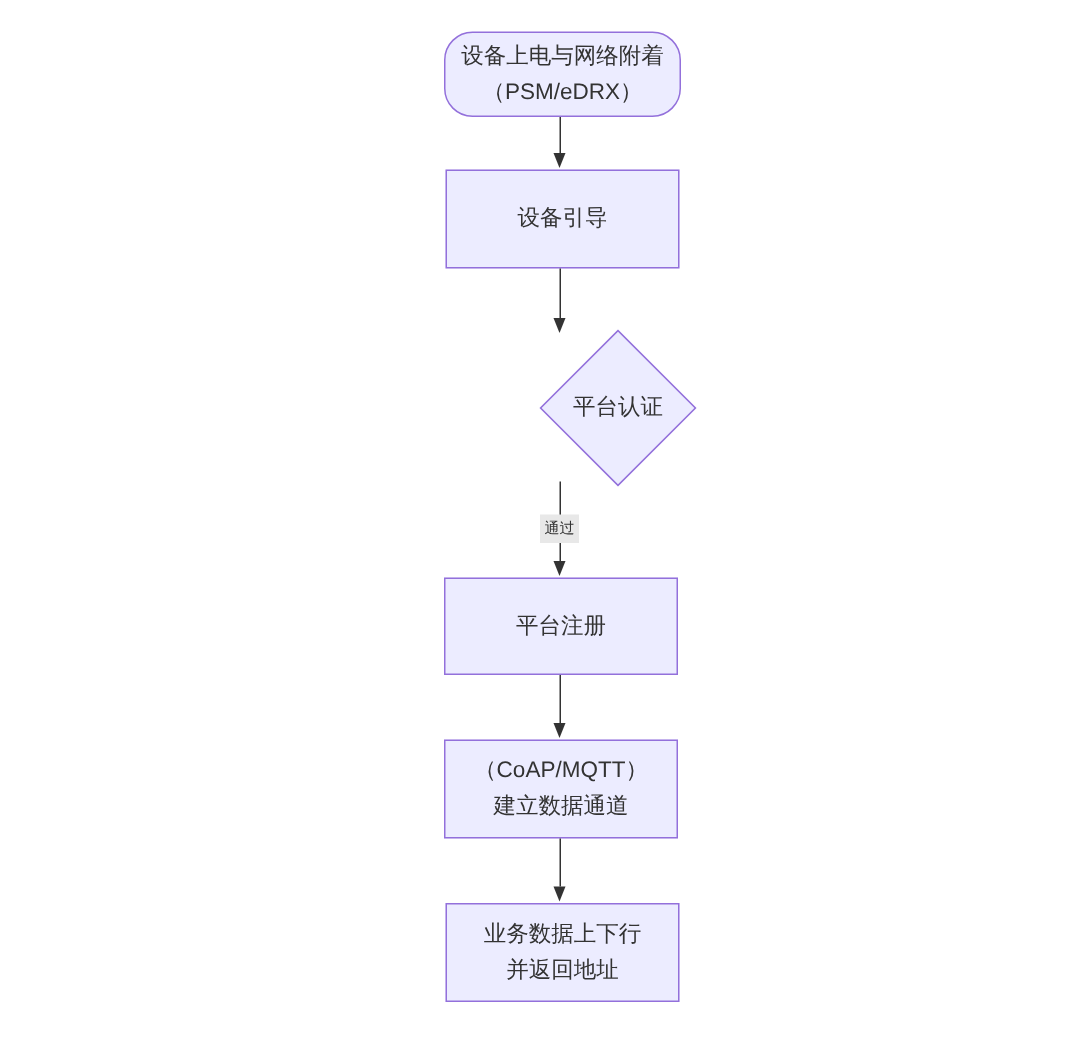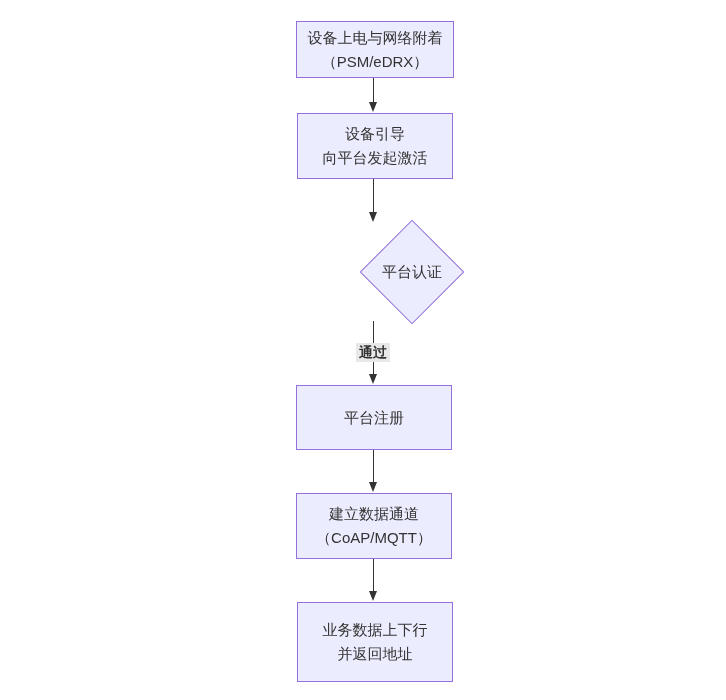--- a/index.html
+++ b/index.html
@@ -76,46 +76,44 @@
     height: 0;
     border-left: 4px solid transparent;
     border-right: 4px solid transparent;
     border-top: 10px solid var(--edge);
   }
   .edge-label {
     position: absolute;
     transform: translateX(-50%);
     background: var(--edge-label-bg);
     color: var(--text);
-    font-size: 14px;
+    font-size: 10px;
     line-height: 19px;
     padding: 0 3px;
     white-space: nowrap;
     z-index: 2;
-    font-weight: bold;
   }
 </style>
 </head>
 <body>
 
 <div id="diagram">
 
-  <div class="node rect" style="left:296px; top:21px; width:158px; height:57px;">
+  <div class="node rect" style="left:296px; top:21px; width:158px; height:57px;border-radius:19px;">
     <span class="nline">设备上电与网络附着</span>
     <span class="nline">（PSM/eDRX）</span>
   </div>
 
   <div class="arrow" style="left:373px; top:78px; height:34px;">
     <div class="shaft"></div>
     <div class="head"></div>
   </div>
 
   <div class="node rect" style="left:297px; top:113px; width:156px; height:66px;">
     <span class="nline">设备引导</span>
-    <span class="nline">向平台发起激活</span>
   </div>
 
   <div class="arrow" style="left:373px; top:179px; height:43px;">
     <div class="shaft"></div>
     <div class="head"></div>
   </div>
 
   <div class="diamond" style="left:336px; top:235px; width:74px; height:74px;">
     <div class="diamond-shape"></div>
     <span class="nline diamond-label">平台认证</span>
@@ -130,27 +128,27 @@
   <div class="node rect" style="left:296px; top:385px; width:156px; height:65px;justify-content:center;">
     <span class="nline">平台注册</span>
   </div>
 
   <div class="arrow" style="left:373px; top:450px; height:42px;">
     <div class="shaft"></div>
     <div class="head"></div>
   </div>
 
   <div class="node rect" style="left:296px; top:493px; width:156px; height:66px;">
+    <span class="nline">（CoAP/MQTT）</span>
     <span class="nline">建立数据通道</span>
-    <span class="nline">（CoAP/MQTT）</span>
   </div>
 
   <div class="arrow" style="left:373px; top:559px; height:42px;">
     <div class="shaft"></div>
     <div class="head"></div>
   </div>
 
-  <div class="node rect" style="left:297px; top:602px; width:156px; height:80px;">
+  <div class="node rect" style="left:297px; top:602px; width:156px; height:66px;">
     <span class="nline">业务数据上下行</span>
     <span class="nline">并返回地址</span>
   </div>
 
 </div>
 
 </body></html>

